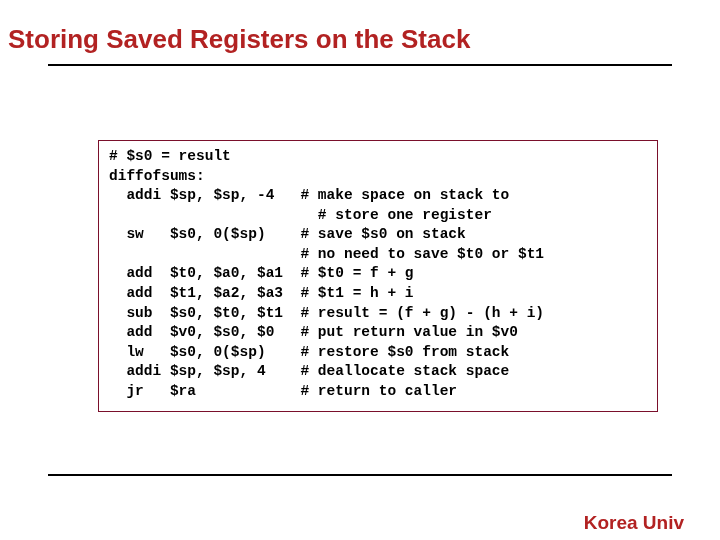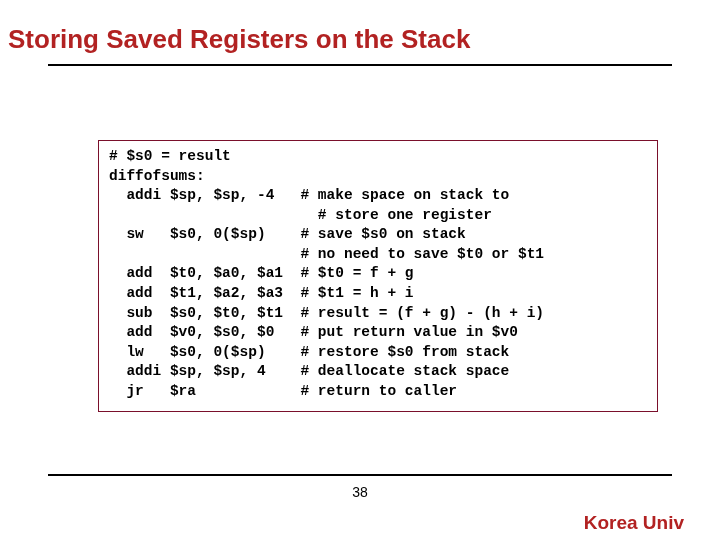--- a/index.html
+++ b/index.html
@@ -98,16 +98,15 @@
   add  $t0, $a0, $a1  # $t0 = f + g
   add  $t1, $a2, $a3  # $t1 = h + i
   sub  $s0, $t0, $t1  # result = (f + g) - (h + i)
   add  $v0, $s0, $0   # put return value in $v0
   lw   $s0, 0($sp)    # restore $s0 from stack
   addi $sp, $sp, 4    # deallocate stack space
   jr   $ra            # return to caller</pre>
   </div>
 
   <div class="bottom-rule"></div>
-  <div class="page-num">38</div>
   <div class="footer-brand">Korea Univ</div>
 
 </div>
 
 </body></html>

